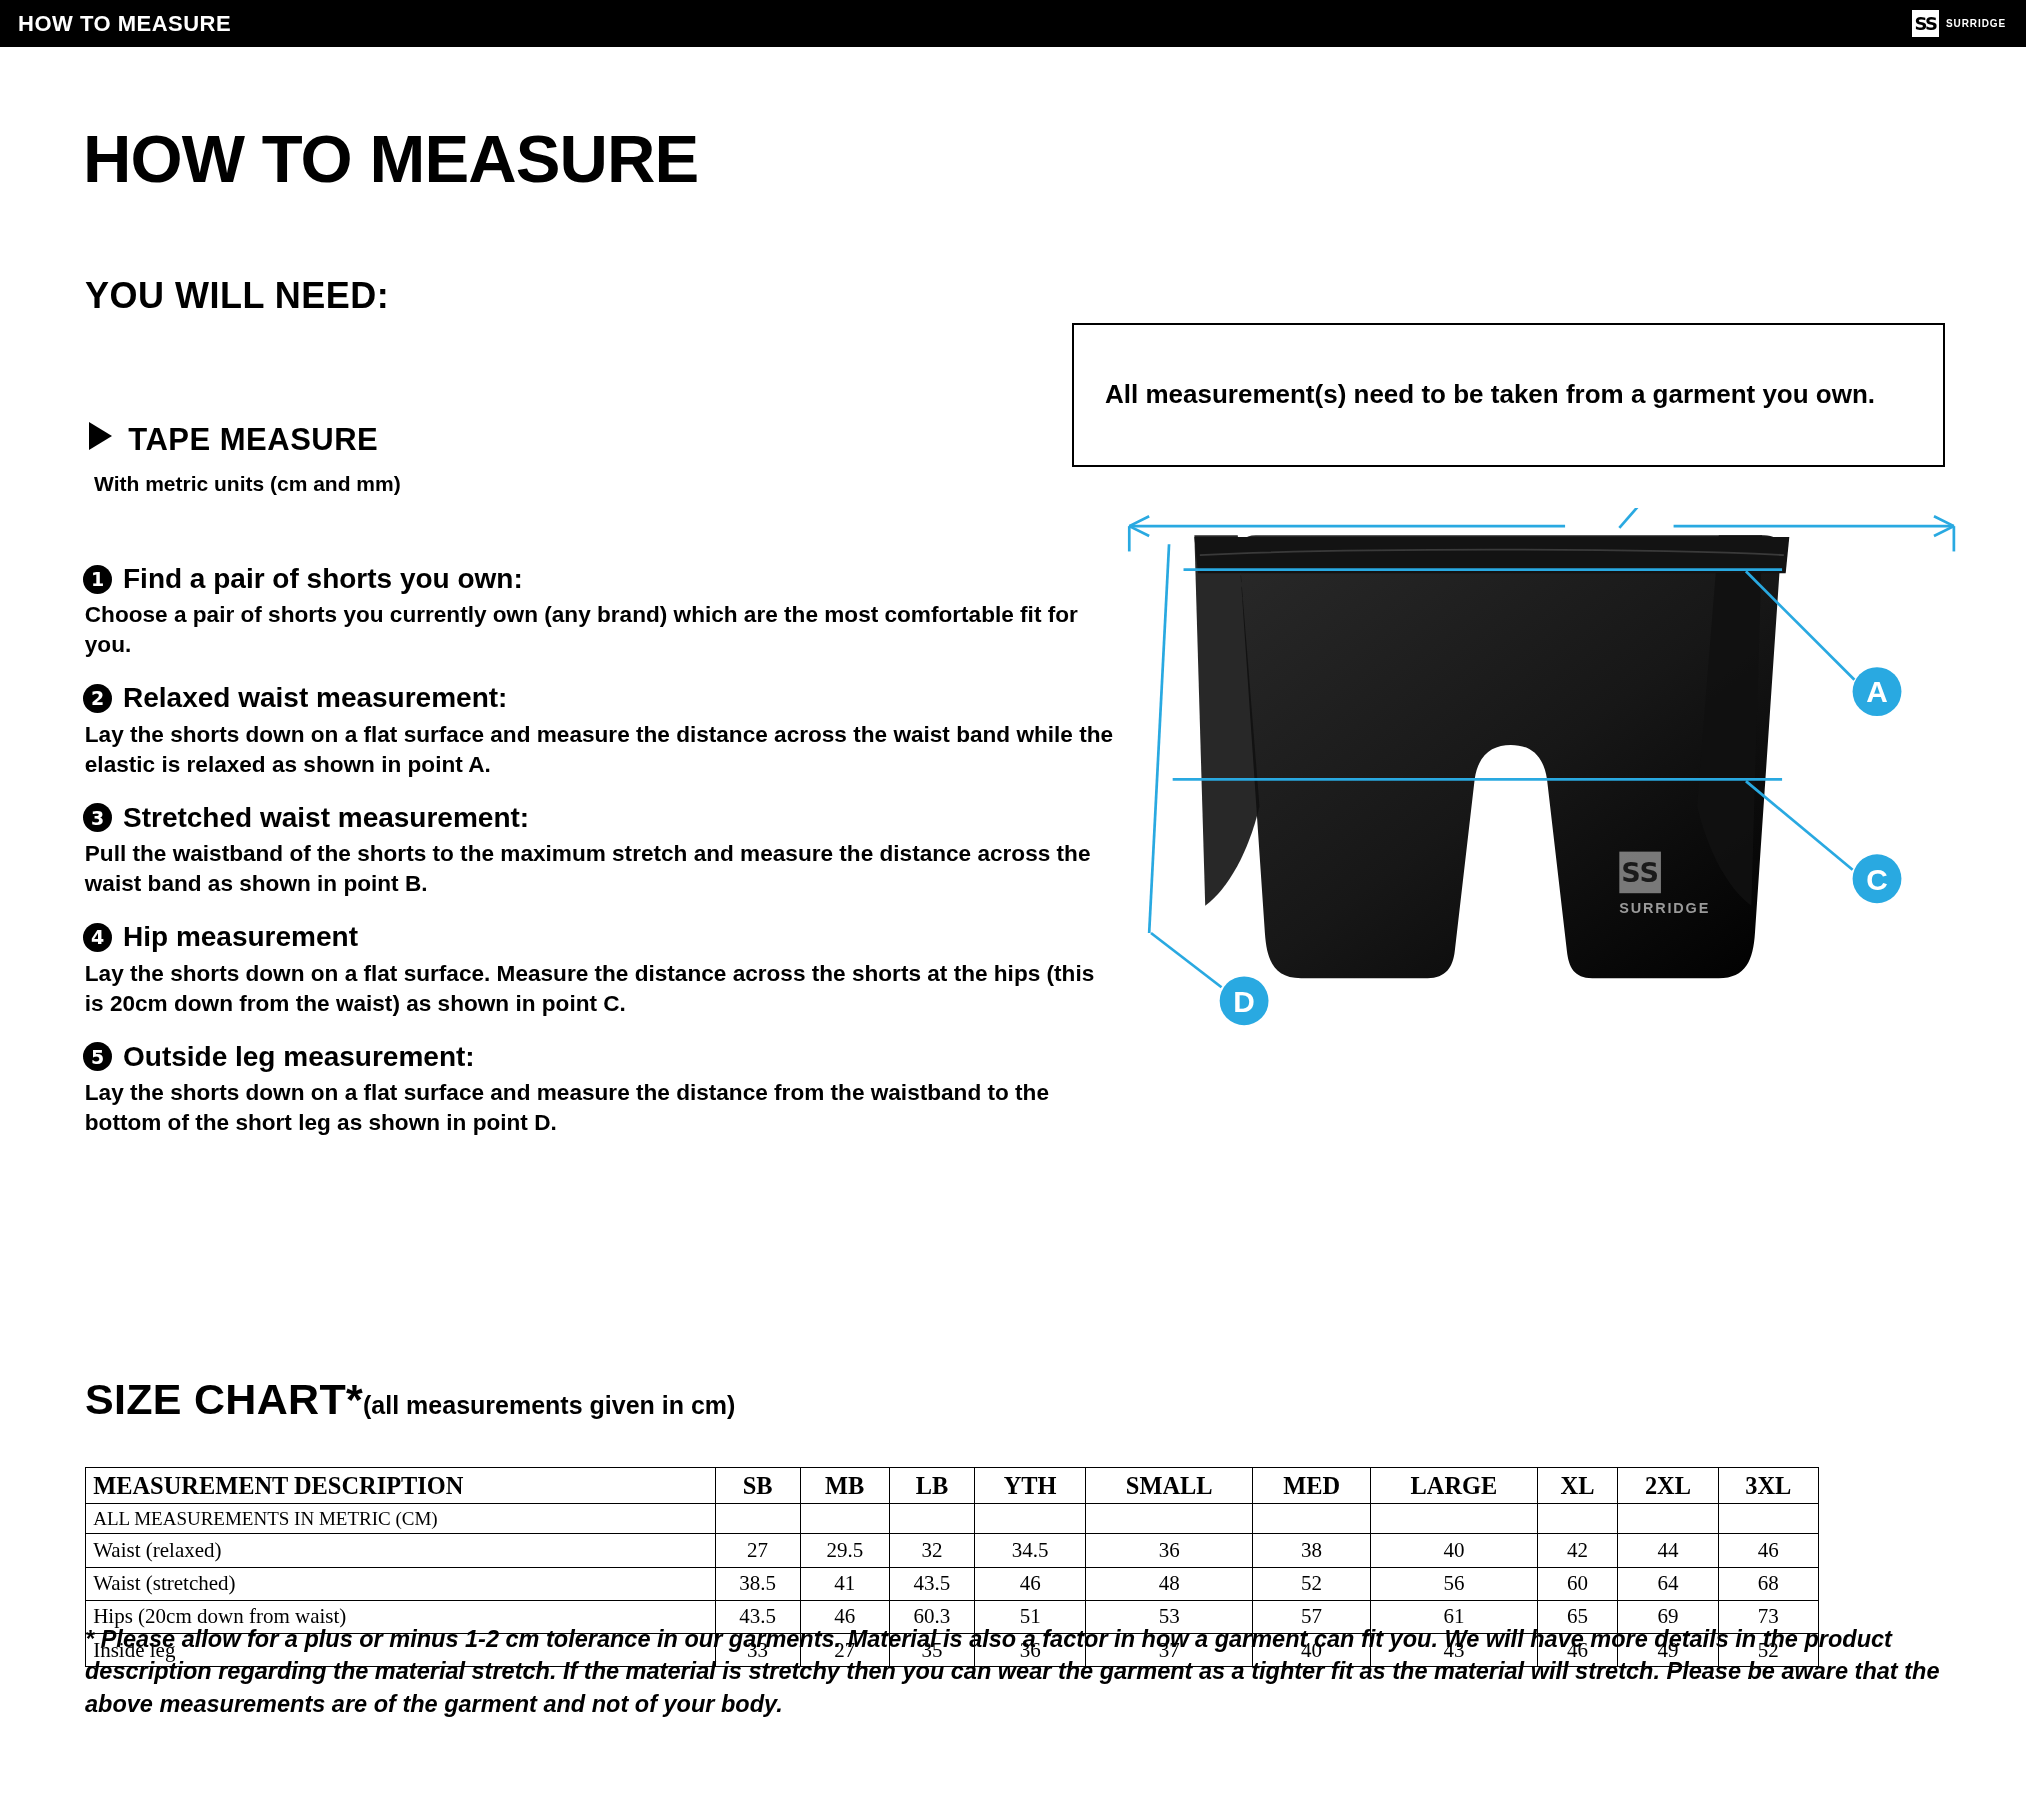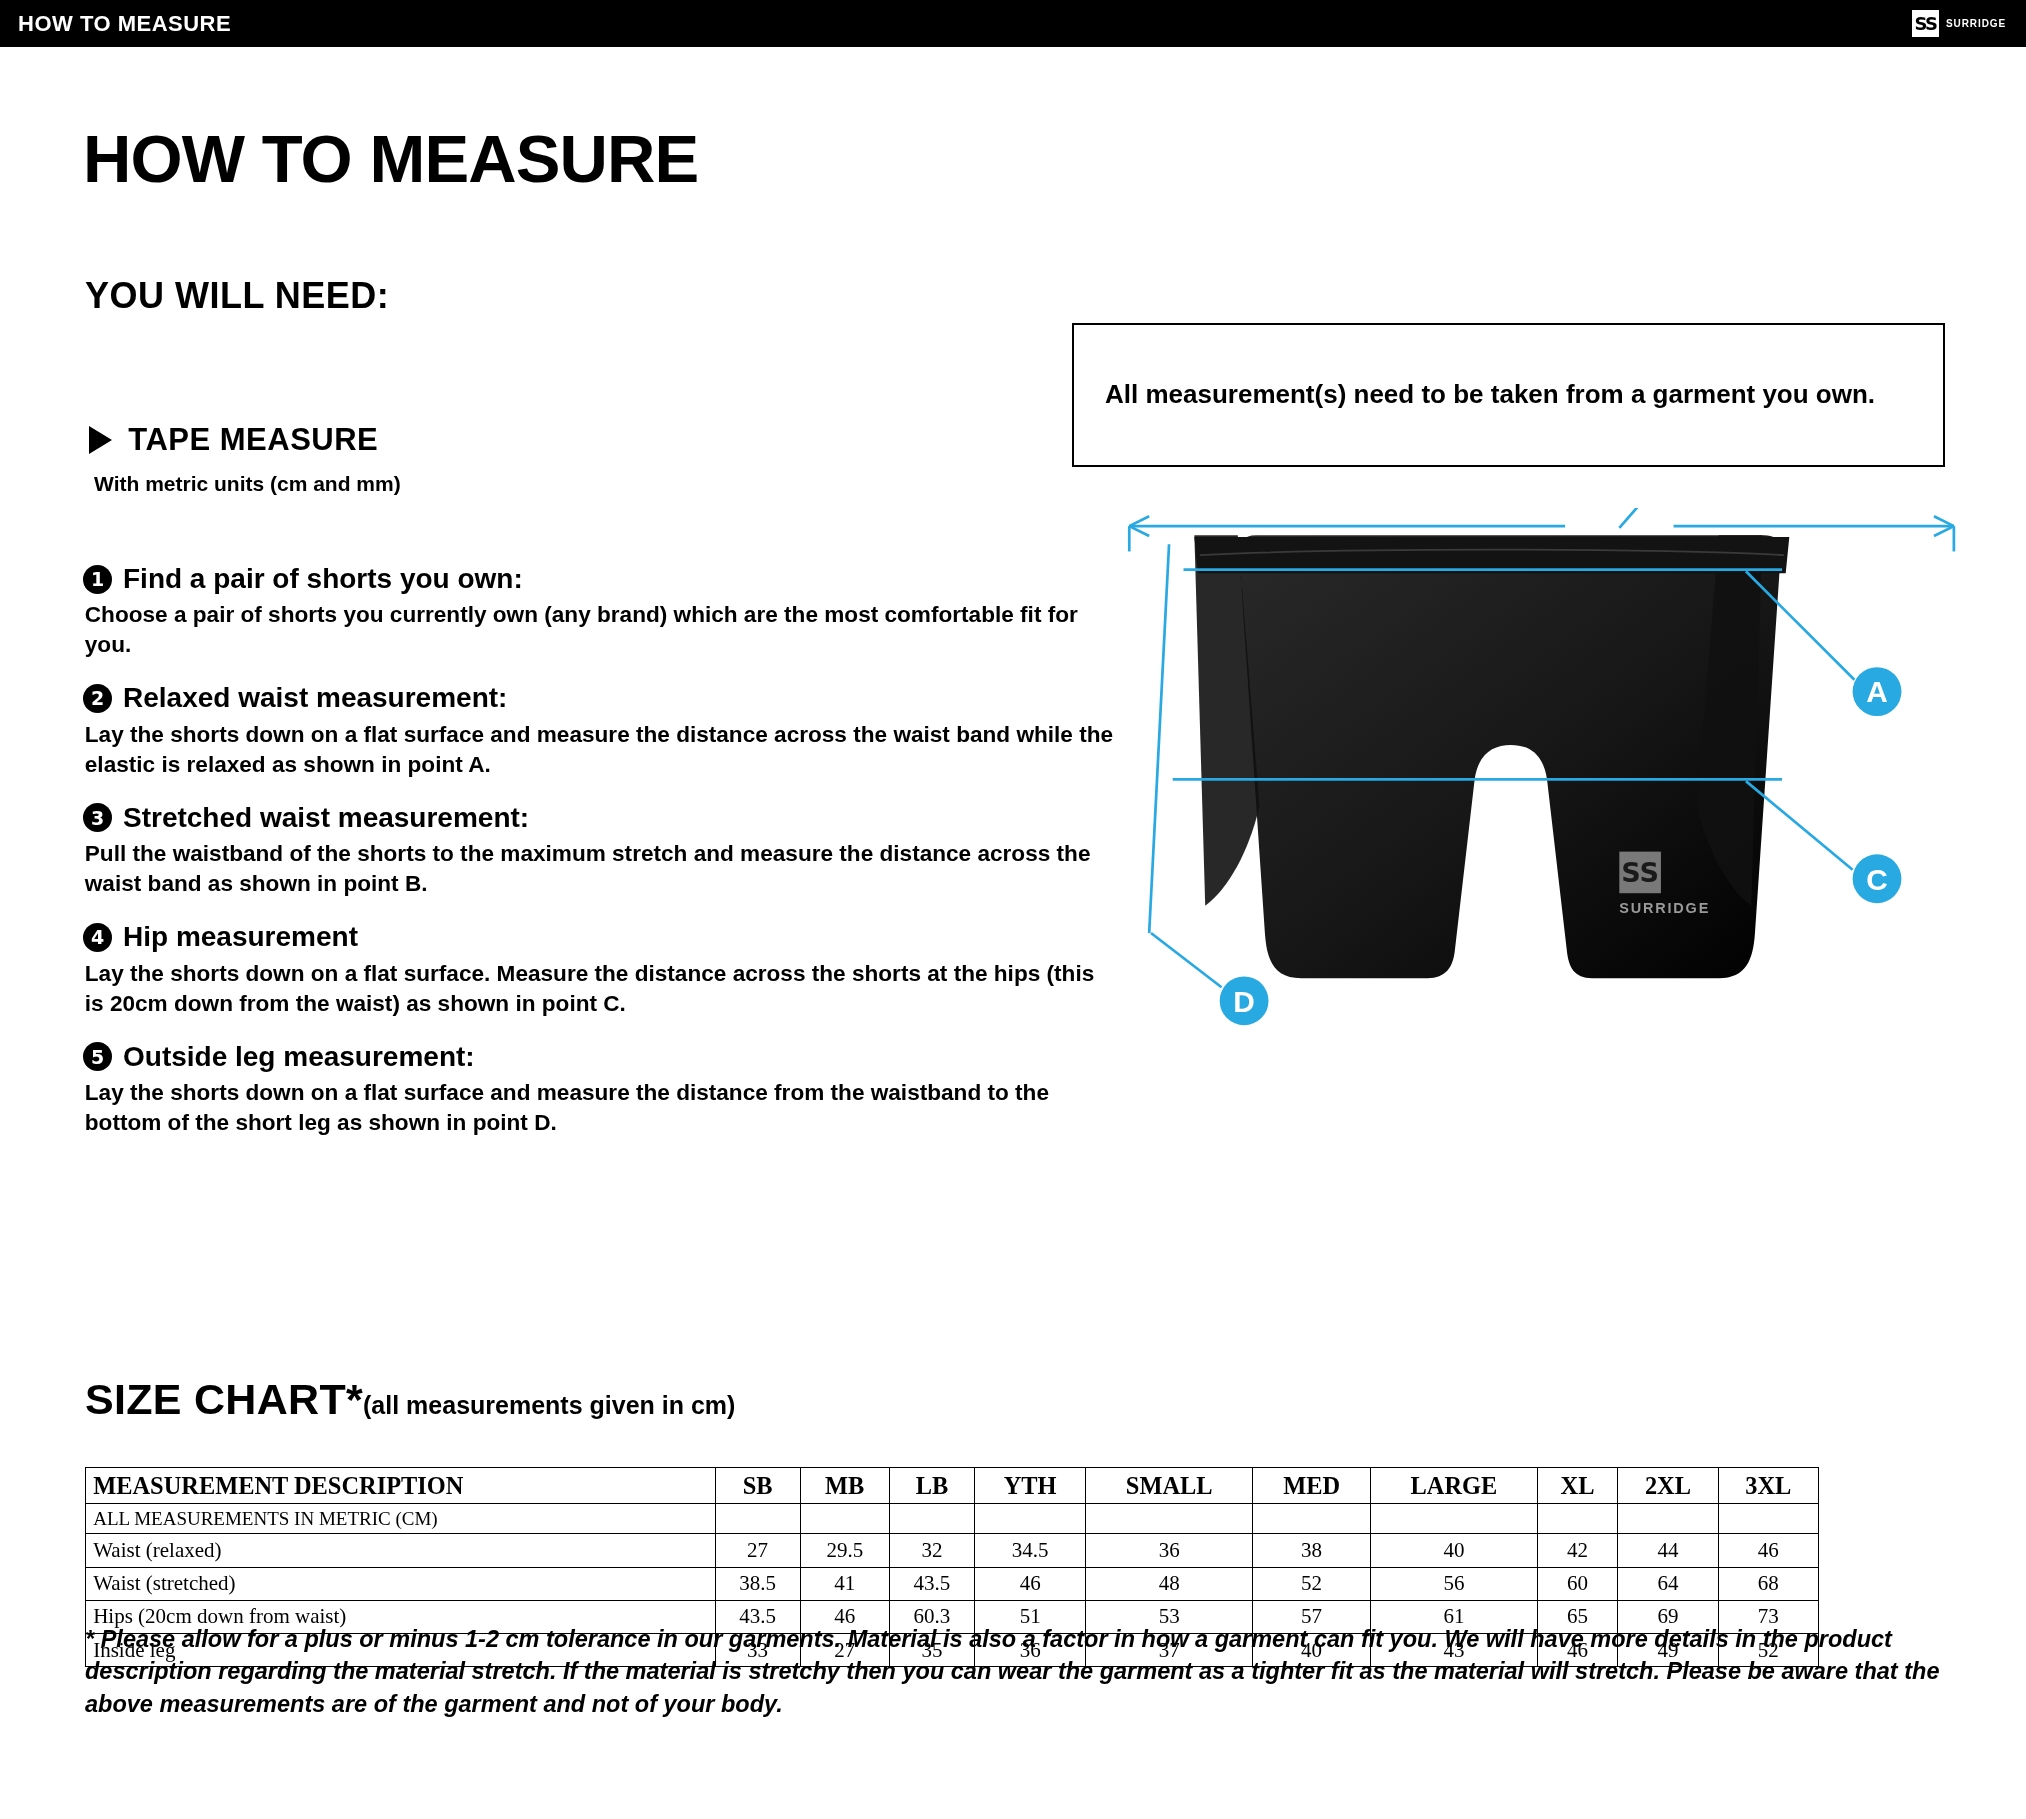--- a/index.html
+++ b/index.html
@@ -108,21 +108,21 @@
     font-weight: bold;
     line-height: 1.35;
   }
 
   
   .tape-row {
     position: absolute;
     left: 89px;
     top: 375px;
     display: flex;
-    align-items: center;
+    align-items: flex-start;
   }
   .tri-icon {
     width: 0; height: 0;
     border-left: 23.5px solid #000;
     border-top: 14.5px solid transparent;
     border-bottom: 14.5px solid transparent;
     margin-right: 16.3px;
   }
   .tape-label {
     font-size: 31px;

